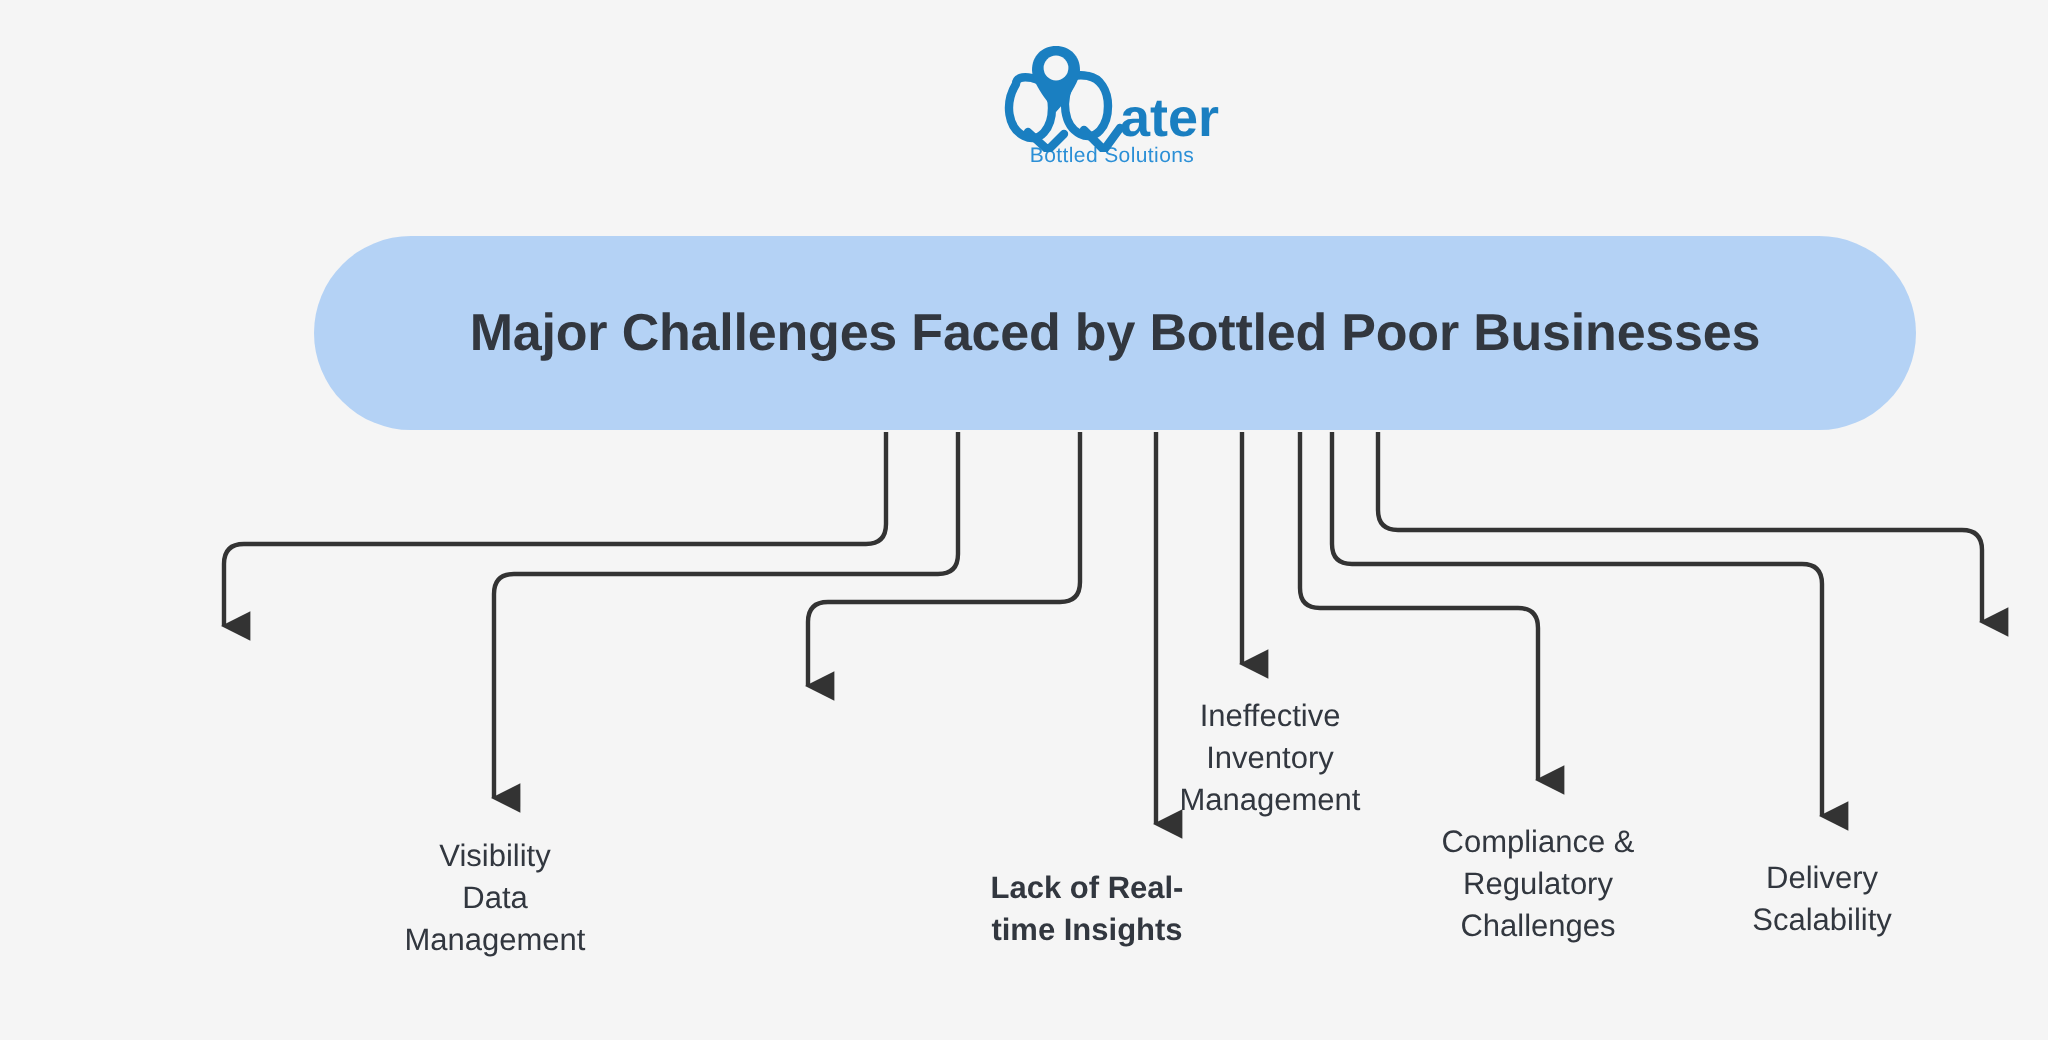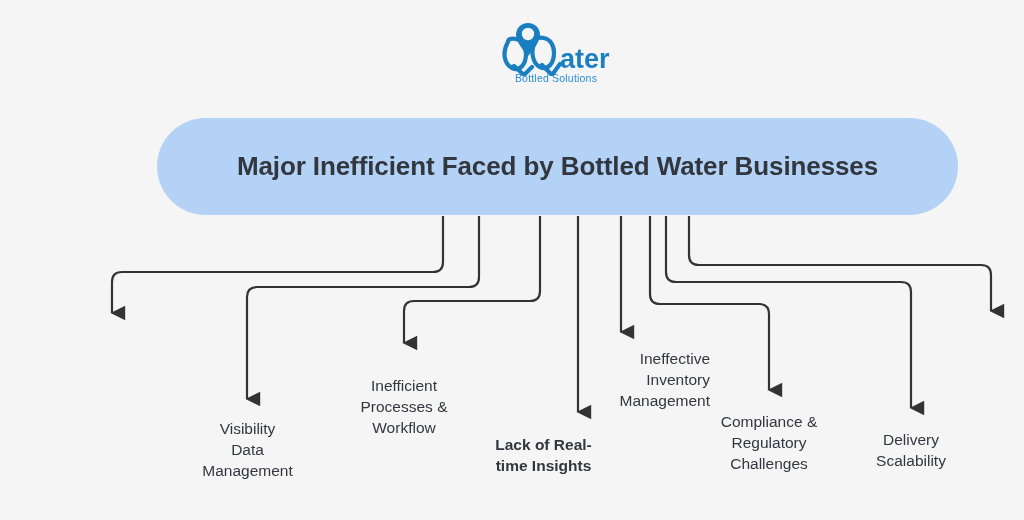--- a/index.html
+++ b/index.html
@@ -77,21 +77,21 @@
 
   
   .leaf {
     position: absolute;
     font-size: 15.5px;
     line-height: 21px;
     color: #32373f;
     white-space: pre-line;
   }
   .leaf.ctr { text-align: center; }
-  .leaf.lft { text-align: right; }
+  .leaf.lft { text-align: center; }
 </style>
 </head>
 <body>
 
 <div id="canvas">
 
   <div class="logo">
     <div class="logo-mark">
       <svg width="120" height="58" viewBox="0 0 120 58" xmlns="http://www.w3.org/2000/svg">
 
@@ -105,21 +105,21 @@
         <path d="M32 5 C25 5, 20 10, 20 17 C20 25, 32 38, 32 38 C32 38, 44 25, 44 17 C44 10, 39 5, 32 5 Z" fill="#1a7fc1"></path>
         <circle cx="32" cy="16" r="6.2" fill="#f5f5f5"></circle>
 
         <text x="64" y="50" font-family="Liberation Sans, sans-serif" font-size="27" font-weight="bold" fill="#1a7fc1">ater</text>
       </svg>
     </div>
     <div class="logo-tagline">Bottled Solutions</div>
   </div>
 
   <div class="banner">
-    <div class="banner-title">Major Inefficient Faced by Bottled Water Businesses</div>
+    <div class="banner-title">Major Challenges Faced by Bottled Poor Businesses</div>
   </div>
 
   <svg id="wires" viewBox="0 0 1024 520" xmlns="http://www.w3.org/2000/svg">
     <defs>
       <marker id="arw" viewBox="0 0 12 12" refX="6" refY="10" markerWidth="8" markerHeight="8" orient="auto">
         <path d="M1 1 L11 1 L6 11 Z" fill="#333333"></path>
       </marker>
     </defs>
     <g fill="none" stroke="#333333" stroke-width="2.2" stroke-linecap="butt">
 
@@ -139,23 +139,20 @@
 
       <path d="M648 216 L648 255 Q648 265 658 265 L940 265 Q950 265 950 275 L950 311" marker-end="url(#arw)"></path>
     </g>
   </svg>
 
 
   <div class="leaf ctr" style="left:124px; top:418px; width:165px;">Visibility
 Data
 Management</div>
 
-  <div class="leaf ctr" style="left:290px; top:375px; width:146px;">Inefficient
-Processes &amp;
-Workflow</div>
 
   <div class="leaf ctr" style="left:430px; top:434px; width:145px;font-weight:bold;">Lack of Real-
 time Insights</div>
 
   <div class="leaf lft" style="left:519px; top:348px; width:150px;">Ineffective
 Inventory
 Management</div>
 
   <div class="leaf ctr" style="left:653px; top:411px; width:150px;">Compliance &amp;
 Regulatory

